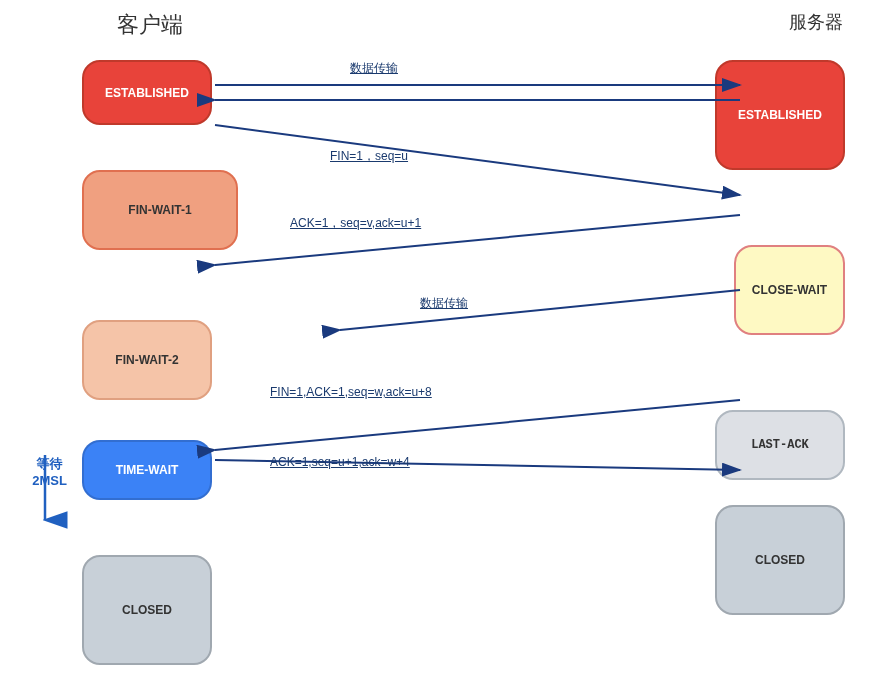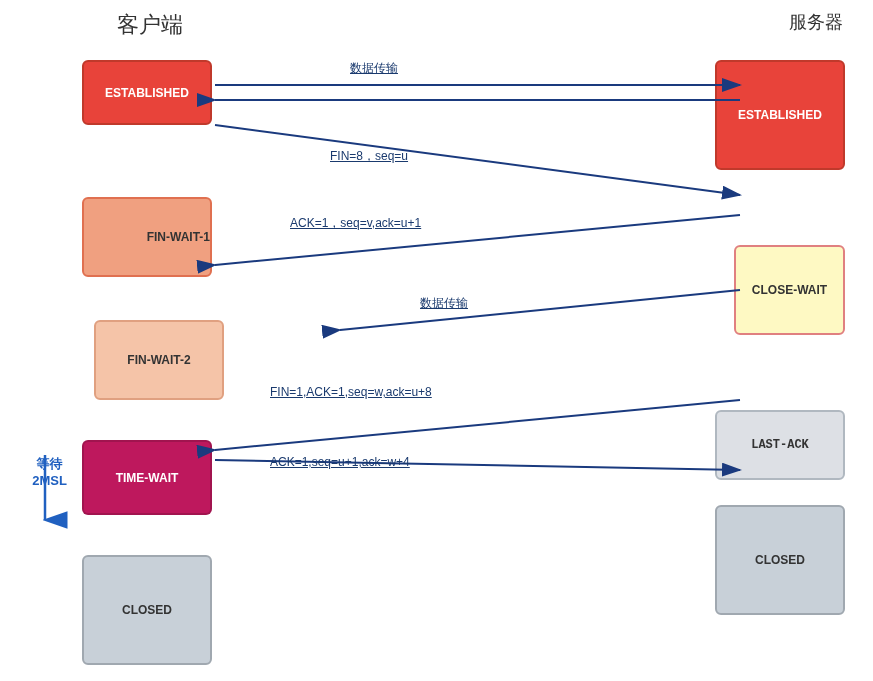--- a/index.html
+++ b/index.html
@@ -37,21 +37,21 @@
       width: 130px;
       text-align: right;
       font-size: 18px;
       color: #333;
       font-weight: normal;
     }
 
     
     .state-box {
       position: absolute;
-      border-radius: 6px;
+      border-radius: 18px;
       display: flex;
       align-items: center;
       justify-content: center;
       font-size: 12px;
       font-weight: bold;
       color: #333;
       text-align: center;
       border: 2px solid rgba(0,0,0,0.15);
     }
 
@@ -60,44 +60,42 @@
       top: 60px;
       width: 130px;
       height: 65px;
       background: #e8433a;
       color: #fff;
       border-color: #c0392b;
     }
 
     .box-fin-wait-1 {
       left: 82px;
-      top: 197px;
-      width: 130px;
+      top: 170px;
+      width: 156px;
       height: 80px;
       background: #f0a080;
       border-color: #e07050;
-      justify-content: flex-end;
     }
 
     .box-fin-wait-2 {
       left: 82px;
       top: 320px;
       width: 130px;
       height: 80px;
       background: #f5c4a8;
       border-color: #e0a080;
-      margin-left: 12px;
     }
 
     .box-time-wait {
       left: 82px;
       top: 440px;
       width: 130px;
-      height: 75px;
-      background: #be185d;
+      height: 60px;
+      background: #3b82f6;
       color: #fff;
       border-color: #6070808;
     }
 
     .box-closed-client {
       left: 82px;
       top: 555px;
       width: 130px;
       height: 110px;
       background: #c8d0d8;
@@ -252,21 +250,21 @@
     <line x1="740" y1="400" x2="215" y2="450" stroke="#1a3a7e" stroke-width="2" marker-end="url(#arrowhead-left)"></line>
 
     <line x1="215" y1="460" x2="740" y2="470" stroke="#1a3a7e" stroke-width="2" marker-end="url(#arrowhead-right)"></line>
 
     <line x1="45" y1="455" x2="45" y2="520" stroke="#2060c0" stroke-width="2.5" marker-end="url(#arrowhead-down)"></line>
 
   </svg>
 
   <div class="arrow-label" style="top:60px; left:350px;">数据传输</div>
 
-  <div class="arrow-label" style="top:148px; left:330px;">FIN=8，seq=u</div>
+  <div class="arrow-label" style="top:148px; left:330px;">FIN=1，seq=u</div>
 
   <div class="arrow-label" style="top:215px; left:290px;">ACK=1，seq=v,ack=u+1</div>
 
   <div class="arrow-label" style="top:295px; left:420px;">数据传输</div>
 
   <div class="arrow-label" style="top:385px; left:270px;">FIN=1,ACK=1,seq=w,ack=u+8</div>
 
   <div class="arrow-label" style="top:455px; left:270px;">ACK=1,seq=u+1,ack=w+4</div>
 
 </div>

